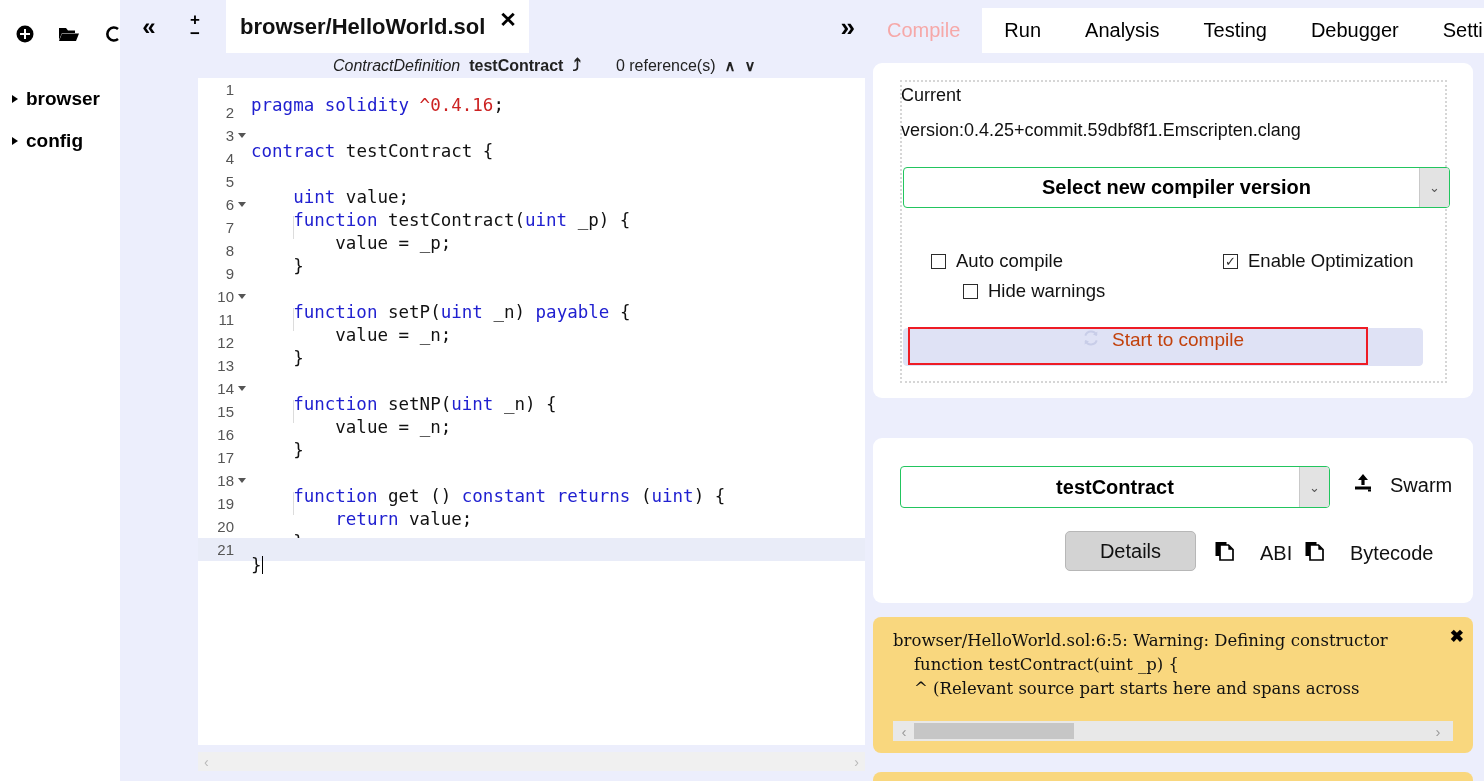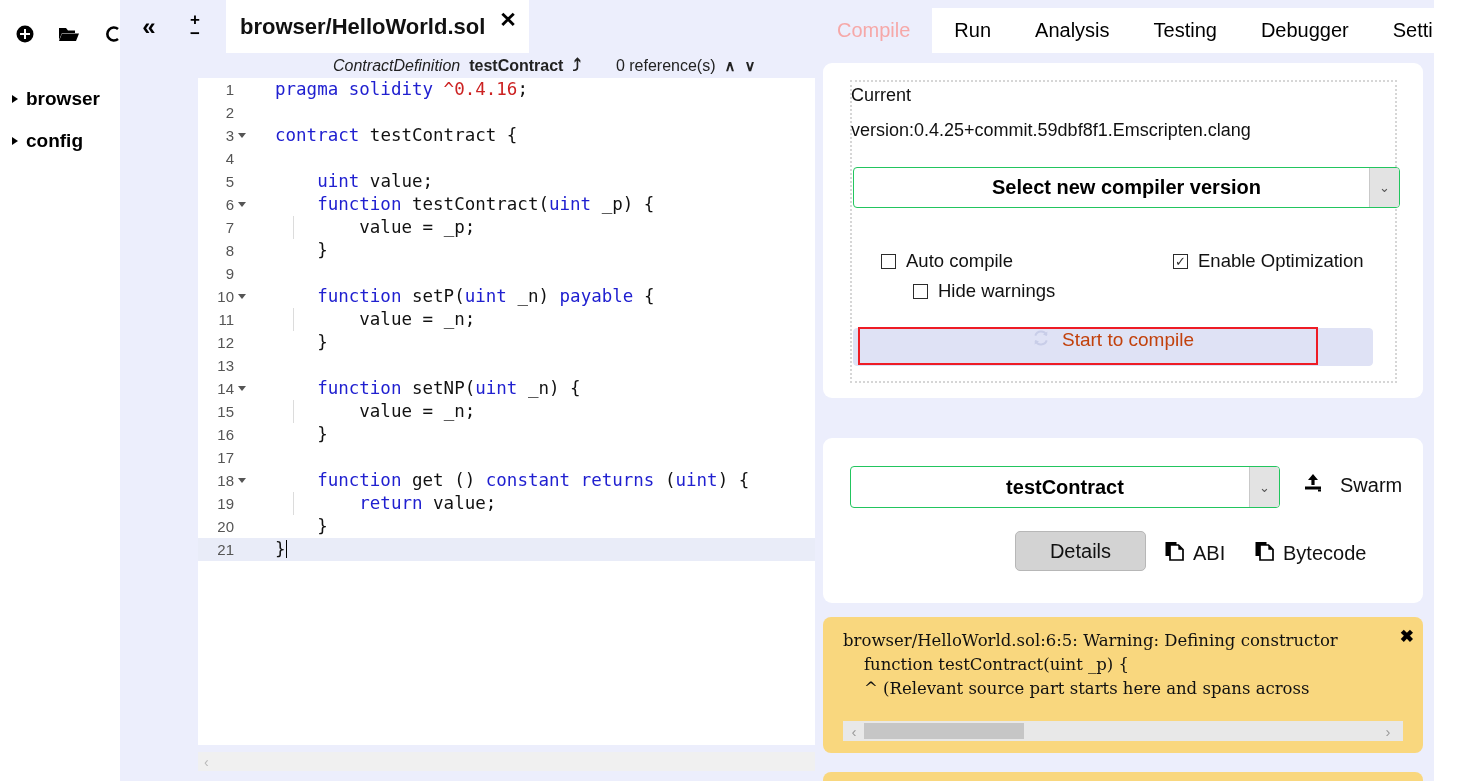--- a/index.html
+++ b/index.html
@@ -178,21 +178,21 @@
     font-size: 15px;
     line-height: 23px;
   }
   .fold {
     position: absolute; left: 40px; top: 9px;
     width: 0; height: 0;
     border-top: 5px solid #555;
     border-left: 4px solid transparent;
     border-right: 4px solid transparent;
   }
-  .ctext { position: absolute; left: 53px; top: 0; line-height: 23px; margin-left: 24px; }
+  .ctext { position: absolute; left: 53px; top: 16px; line-height: 23px; }
   .k   { color: #2020d0; }          
   .num { color: #cc2222; }          
   .pl  { color: #111111; }
   .cursor {
     display: inline-block;
     width: 1px; height: 18px;
     background: #000;
     vertical-align: -3px;
   }
   .indent-guide {
@@ -212,21 +212,21 @@
     padding: 0 6px;
     box-sizing: border-box;
     color: #b9b9b9;
     font-size: 14px;
     cursor: pointer;
   }
 
   
   #right-panel {
     position: absolute;
-    left: 815px; top: 0;
+    left: 865px; top: 0;
     width: 619px; height: 781px;
     background: #eceefc;
     overflow: hidden;
   }
   #right-tabs {
     position: absolute;
     left: 0; top: 8px;
     width: 619px; height: 45px;
     display: flex;
     align-items: stretch;
@@ -366,21 +366,21 @@
     background: #d3d3d3;
     border: 1px solid #b7b7b7;
     border-radius: 5px;
     display: flex; align-items: center; justify-content: center;
     font-size: 20px; color: #111;
     cursor: pointer;
     box-sizing: border-box;
   }
   .copy-btn {
     position: absolute;
-    display: flex; align-items: center; gap: 9px;
+    display: flex; align-items: center; gap: 26px;
     font-size: 20px; color: #111;
     cursor: pointer;
     top: 103px;
   }
   #abi-btn { left: 342px; }
   #bytecode-btn { left: 432px; }
 
   
   .warn-panel {
     position: absolute;

